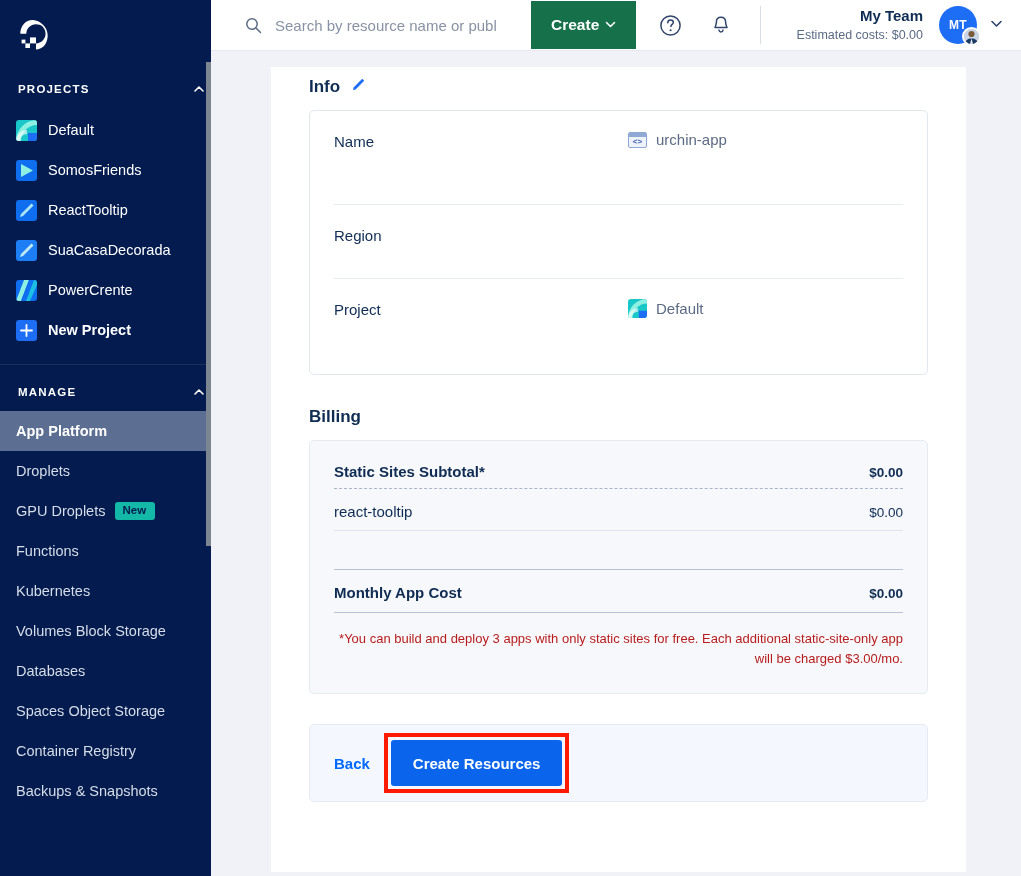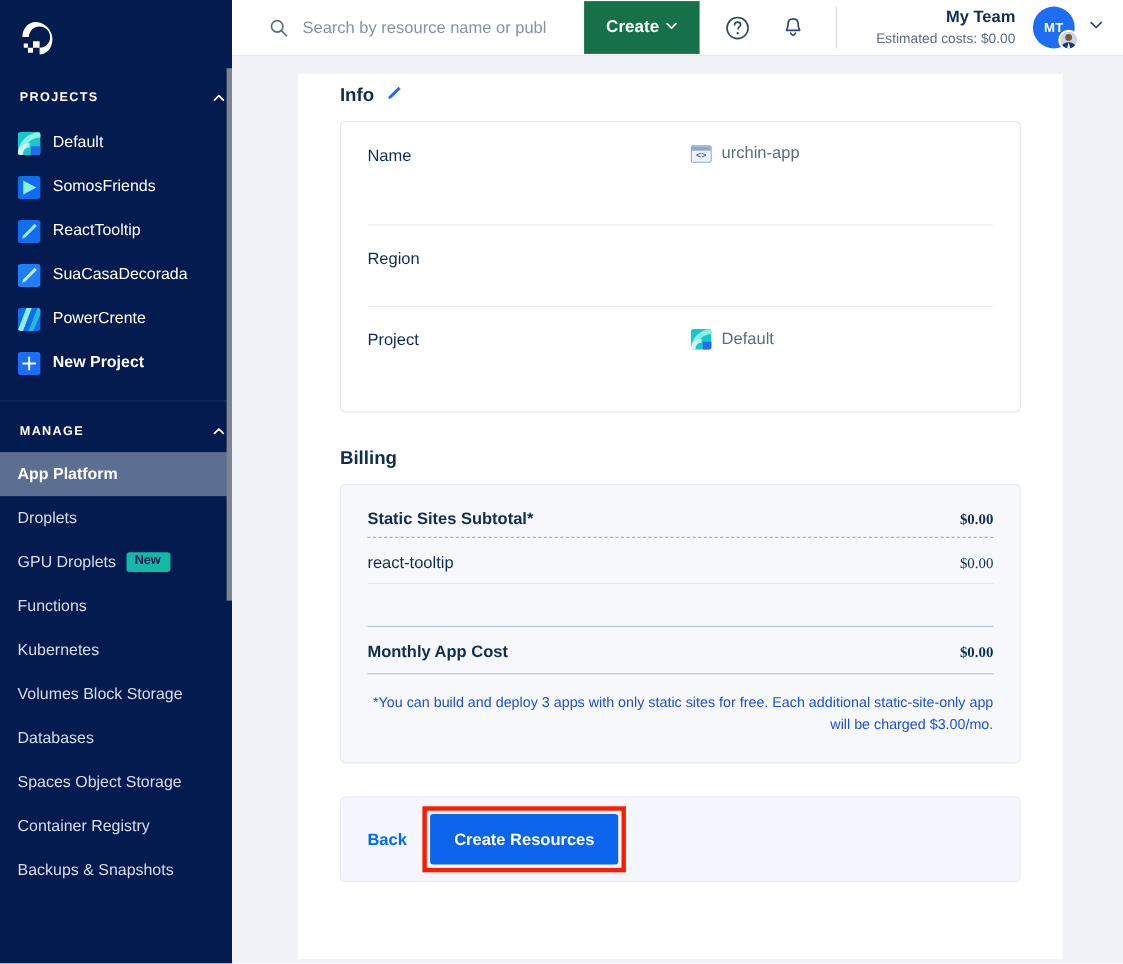--- a/index.html
+++ b/index.html
@@ -196,31 +196,31 @@
   .billing-card {
     background: #f6f8fc; border: 1px solid #e6eaf2;
     border-radius: 5px; padding: 22px 24px 24px 24px; text-align: right;
   }
   .bill-row {
     display: flex; justify-content: space-between; align-items: baseline;
   }
   .bill-row .lbl { font-size: 15px; color: #0f2c52; }
   .bill-row .lbl.b { font-weight: bold; }
   .bill-row .amt {
-    font-family: Liberation Serif, serif;
+    font-family: Liberation Sans, sans-serif;
     font-size: 13.5px; color: #0f2c52;
   }
   .bill-row .amt.b { font-weight: bold; }
   .sep-dotted { border-bottom: 1px dashed #a9b4c8; margin-top: 8px; }
   .sep-solid-light { border-bottom: 1px solid #dfe4ee; margin-top: 10px; }
   .sep-solid { border-bottom: 1px solid #b9c2d2; margin-top: 38px; }
   .sep-solid2 { border-bottom: 1px solid #b9c2d2; margin-top: 11px; }
   .row-gap { margin-top: 14px; }
   .footnote {
-    font-size: 13px; color: #1d4ed8; line-height: 1.55;
+    font-size: 13px; color: #b91c1c; line-height: 1.55;
     margin-top: 16px;
   }
 
   
   .action-card {
     background: #f4f7fd; border: 1px solid #e6eaf2; border-radius: 5px;
     margin-top: 30px; height: 78px;
     display: flex; align-items: center; padding-left: 24px; gap: 14px;
   }
   .back-link {

